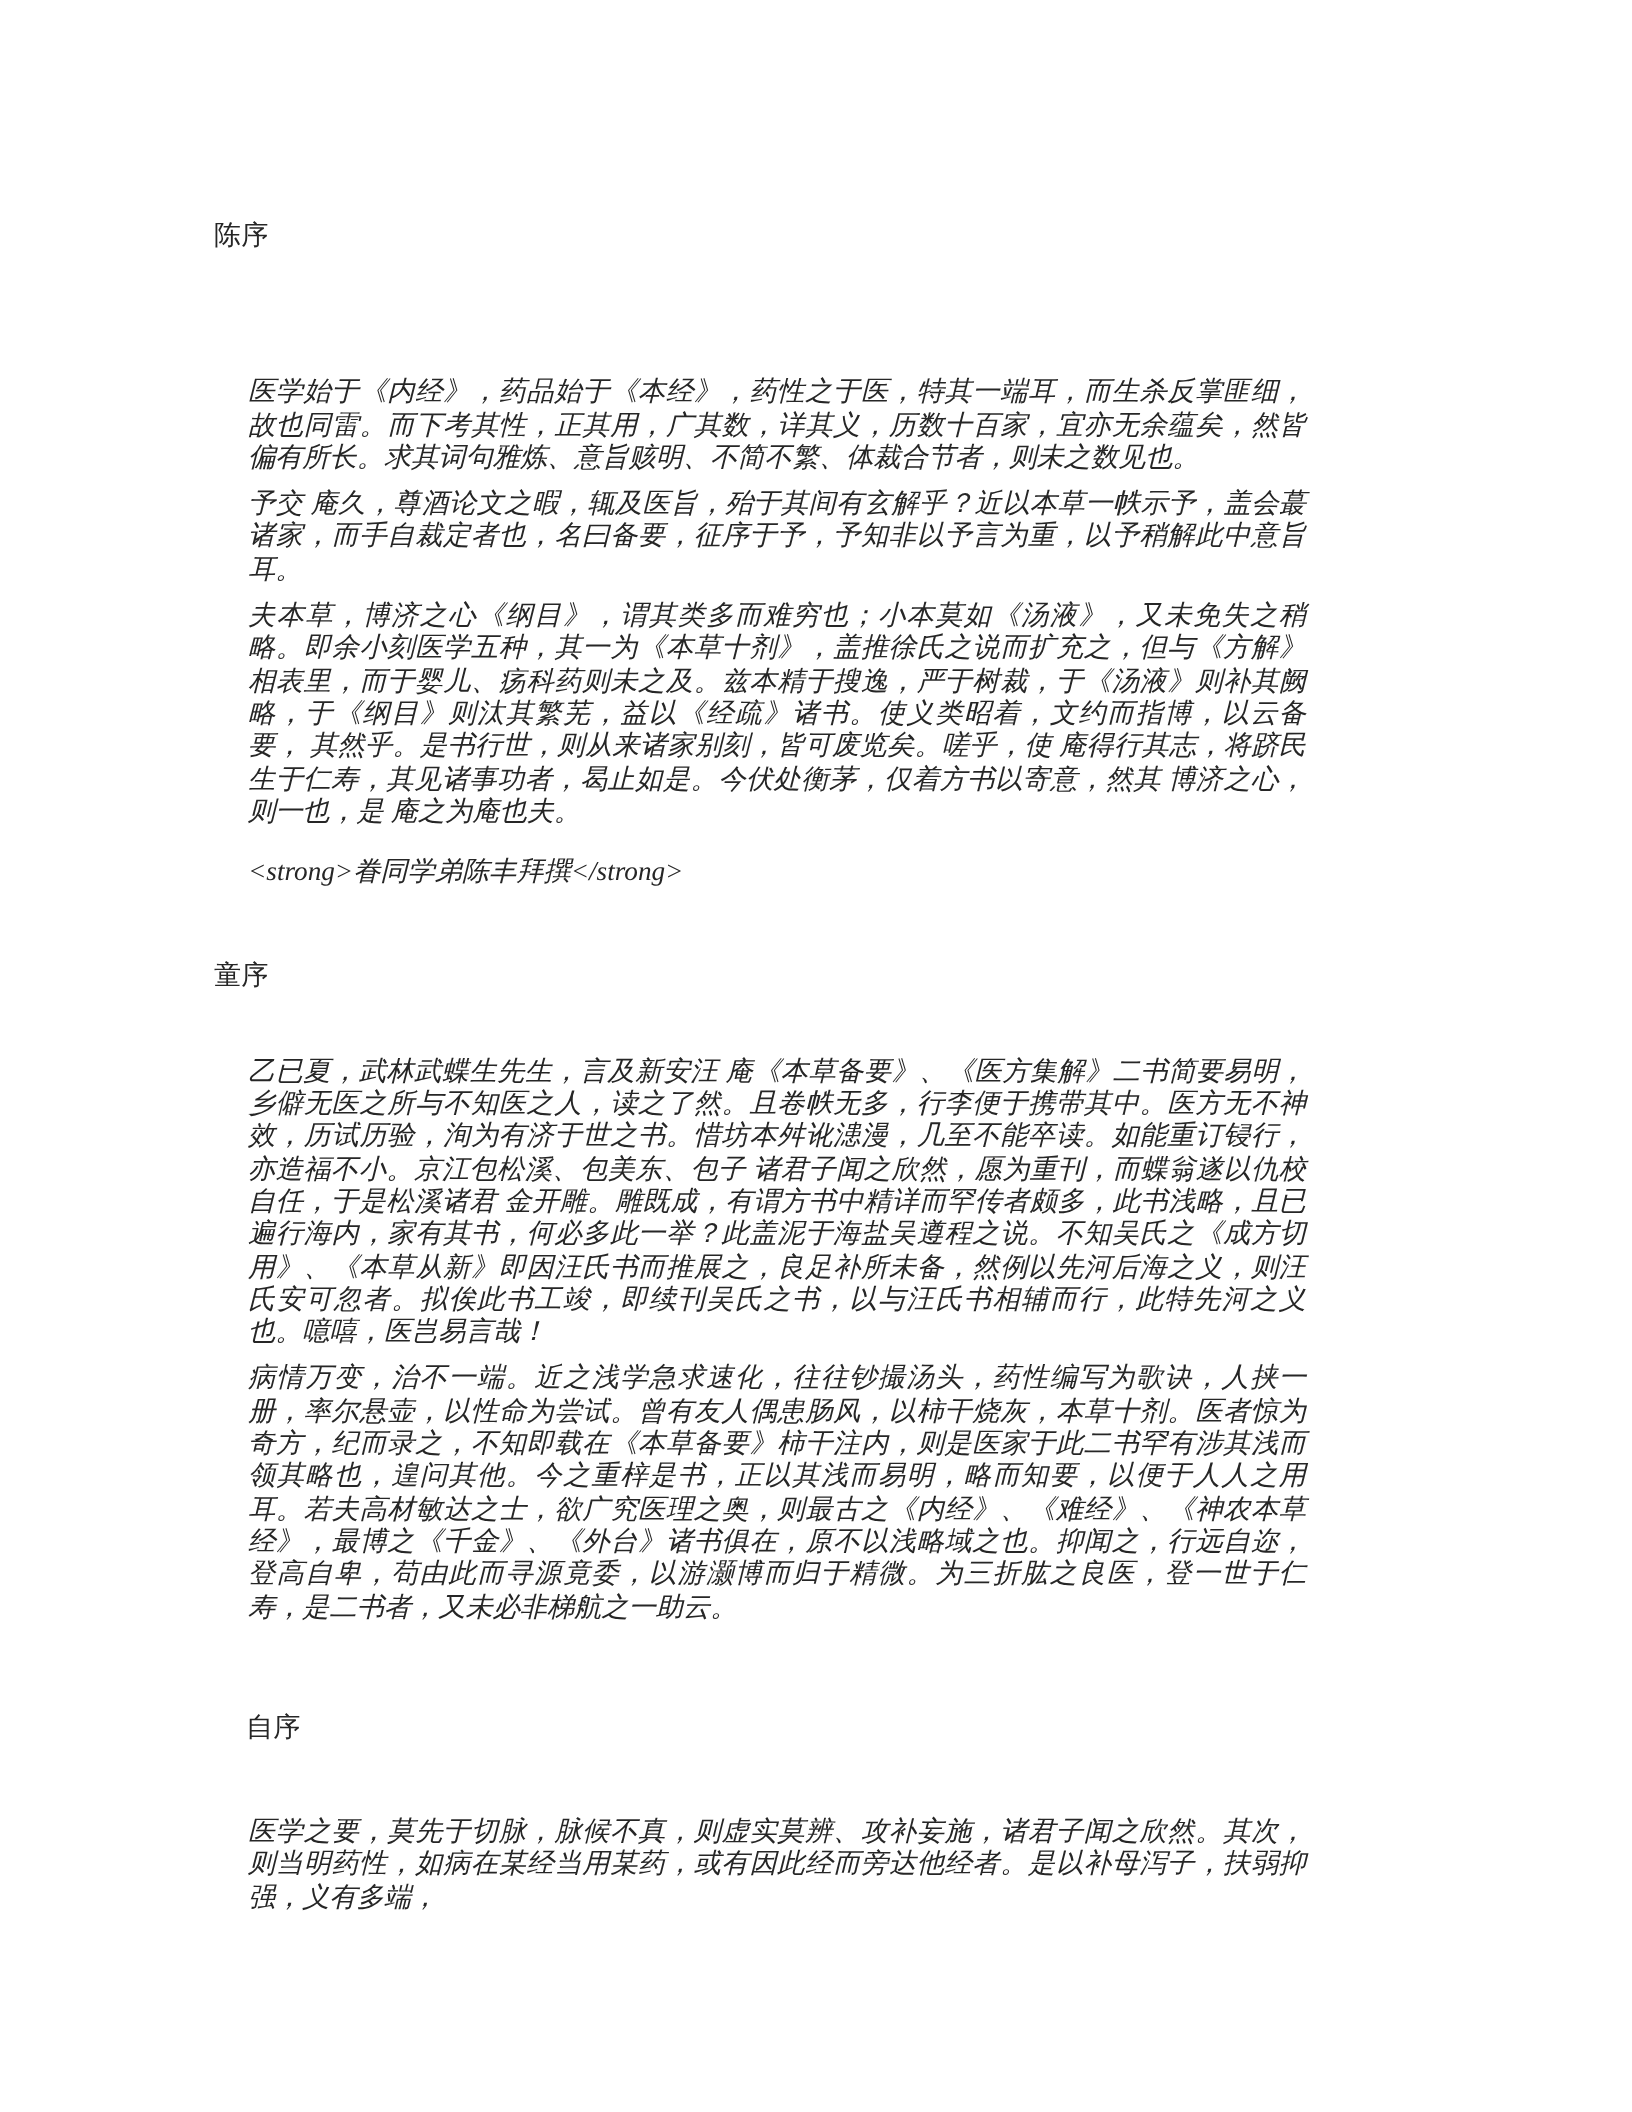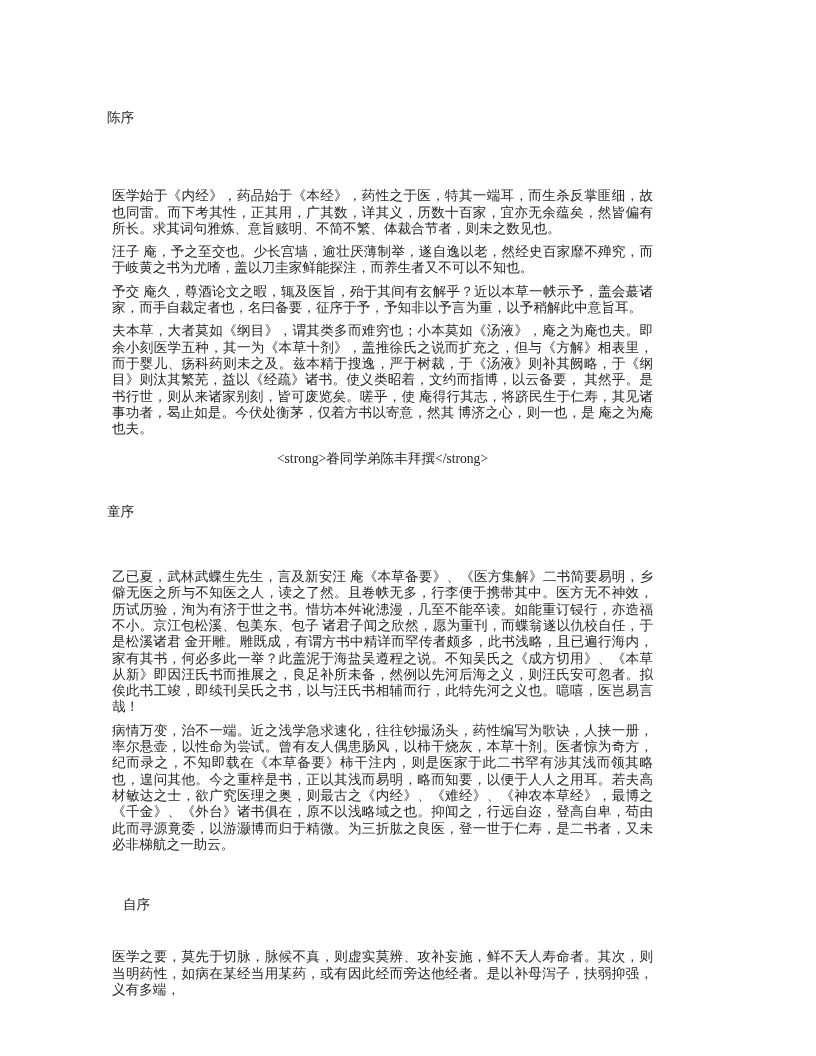--- a/index.html
+++ b/index.html
@@ -21,51 +21,51 @@
     line-height: 16.3px;
     overflow: hidden;
   }
   .sec-title {
     font-size: 13.6px;
     font-weight: 400;
     line-height: 16.3px;
     margin: 0;
   }
   .sec1 .sec-title { margin: 0 0 62px 0; }
-  .sec2 .sec-title { margin: 36px 0 49px 0; }
+  .sec2 .sec-title { margin: 36px 0 31px 0; }
   .sec3 .sec-title { margin: 44px 0 36px 16px; }
   .page p {
-    margin: 0 0 7px 5px;
+    margin: 0 0 7px 17px;
     text-align: justify;
     text-justify: inter-ideograph;
     word-break: break-all;
+    font-style: italic;
   }
   .page p.sig {
     margin-top: 14px;
-    text-align: center;
+    text-align: left;
   }
 </style>
 </head>
 <body>
 
 <div class="page">
 
   <section class="sec1">
     <h2 class="sec-title">陈序</h2>
     <p>医学始于《内经》，药品始于《本经》，药性之于医，特其一端耳，而生杀反掌匪细，故也同雷。而下考其性，正其用，广其数，详其义，历数十百家，宜亦无余蕴矣，然皆偏有所长。求其词句雅炼、意旨赅明、不简不繁、体裁合节者，则未之数见也。</p>
-    <p>汪子 庵，予之至交也。少长宫墙，逾壮厌薄制举，遂自逸以老，然经史百家靡不殚究，而于岐黄之书为尤嗜，盖以刀圭家鲜能探注，而养生者又不可以不知也。</p>
     <p>予交 庵久，尊酒论文之暇，辄及医旨，殆于其间有玄解乎？近以本草一帙示予，盖会蕞诸家，而手自裁定者也，名曰备要，征序于予，予知非以予言为重，以予稍解此中意旨耳。</p>
-    <p>夫本草，大者莫如《纲目》，谓其类多而难穷也；小本莫如《汤液》，庵之为庵也夫。即余小刻医学五种，其一为《本草十剂》，盖推徐氏之说而扩充之，但与《方解》相表里，而于婴儿、疡科药则未之及。兹本精于搜逸，严于树裁，于《汤液》则补其阙略，于《纲目》则汰其繁芜，益以《经疏》诸书。使义类昭着，文约而指博，以云备要， 其然乎。是书行世，则从来诸家别刻，皆可废览矣。嗟乎，使 庵得行其志，将跻民生于仁寿，其见诸事功者，曷止如是。今伏处衡茅，仅着方书以寄意，然其 博济之心，则一也，是 庵之为庵也夫。</p>
+    <p>夫本草，博济之心《纲目》，谓其类多而难穷也；小本莫如《汤液》，又未免失之稍略。即余小刻医学五种，其一为《本草十剂》，盖推徐氏之说而扩充之，但与《方解》相表里，而于婴儿、疡科药则未之及。兹本精于搜逸，严于树裁，于《汤液》则补其阙略，于《纲目》则汰其繁芜，益以《经疏》诸书。使义类昭着，文约而指博，以云备要， 其然乎。是书行世，则从来诸家别刻，皆可废览矣。嗟乎，使 庵得行其志，将跻民生于仁寿，其见诸事功者，曷止如是。今伏处衡茅，仅着方书以寄意，然其 博济之心，则一也，是 庵之为庵也夫。</p>
     <p class="sig">&lt;strong&gt;眷同学弟陈丰拜撰&lt;/strong&gt;</p>
   </section>
 
   <section class="sec2">
     <h2 class="sec-title">童序</h2>
     <p>乙已夏，武林武蝶生先生，言及新安汪 庵《本草备要》、《医方集解》二书简要易明，乡僻无医之所与不知医之人，读之了然。且卷帙无多，行李便于携带其中。医方无不神效，历试历验，洵为有济于世之书。惜坊本舛讹漶漫，几至不能卒读。如能重订锓行，亦造福不小。京江包松溪、包美东、包子 诸君子闻之欣然，愿为重刊，而蝶翁遂以仇校自任，于是松溪诸君 金开雕。雕既成，有谓方书中精详而罕传者颇多，此书浅略，且已遍行海内，家有其书，何必多此一举？此盖泥于海盐吴遵程之说。不知吴氏之《成方切用》、《本草从新》即因汪氏书而推展之，良足补所未备，然例以先河后海之义，则汪氏安可忽者。拟俟此书工竣，即续刊吴氏之书，以与汪氏书相辅而行，此特先河之义也。噫嘻，医岂易言哉！</p>
     <p>病情万变，治不一端。近之浅学急求速化，往往钞撮汤头，药性编写为歌诀，人挟一册，率尔悬壶，以性命为尝试。曾有友人偶患肠风，以柿干烧灰，本草十剂。医者惊为奇方，纪而录之，不知即载在《本草备要》柿干注内，则是医家于此二书罕有涉其浅而领其略也，遑问其他。今之重梓是书，正以其浅而易明，略而知要，以便于人人之用耳。若夫高材敏达之士，欲广究医理之奥，则最古之《内经》、《难经》、《神农本草经》，最博之《千金》、《外台》诸书俱在，原不以浅略域之也。抑闻之，行远自迩，登高自卑，苟由此而寻源竟委，以游灏博而归于精微。为三折肱之良医，登一世于仁寿，是二书者，又未必非梯航之一助云。</p>
   </section>
 
   <section class="sec3">
     <h2 class="sec-title">自序</h2>
-    <p>医学之要，莫先于切脉，脉候不真，则虚实莫辨、攻补妄施，鲜不夭人寿命者。其次，则当明药性，如病在某经当用某药，或有因此经而旁达他经者。是以补母泻子，扶弱抑强，义有多端，</p>
+    <p>医学之要，莫先于切脉，脉候不真，则虚实莫辨、攻补妄施，诸君子闻之欣然。其次，则当明药性，如病在某经当用某药，或有因此经而旁达他经者。是以补母泻子，扶弱抑强，义有多端，</p>
   </section>
 
 </div>
 
 </body></html>

